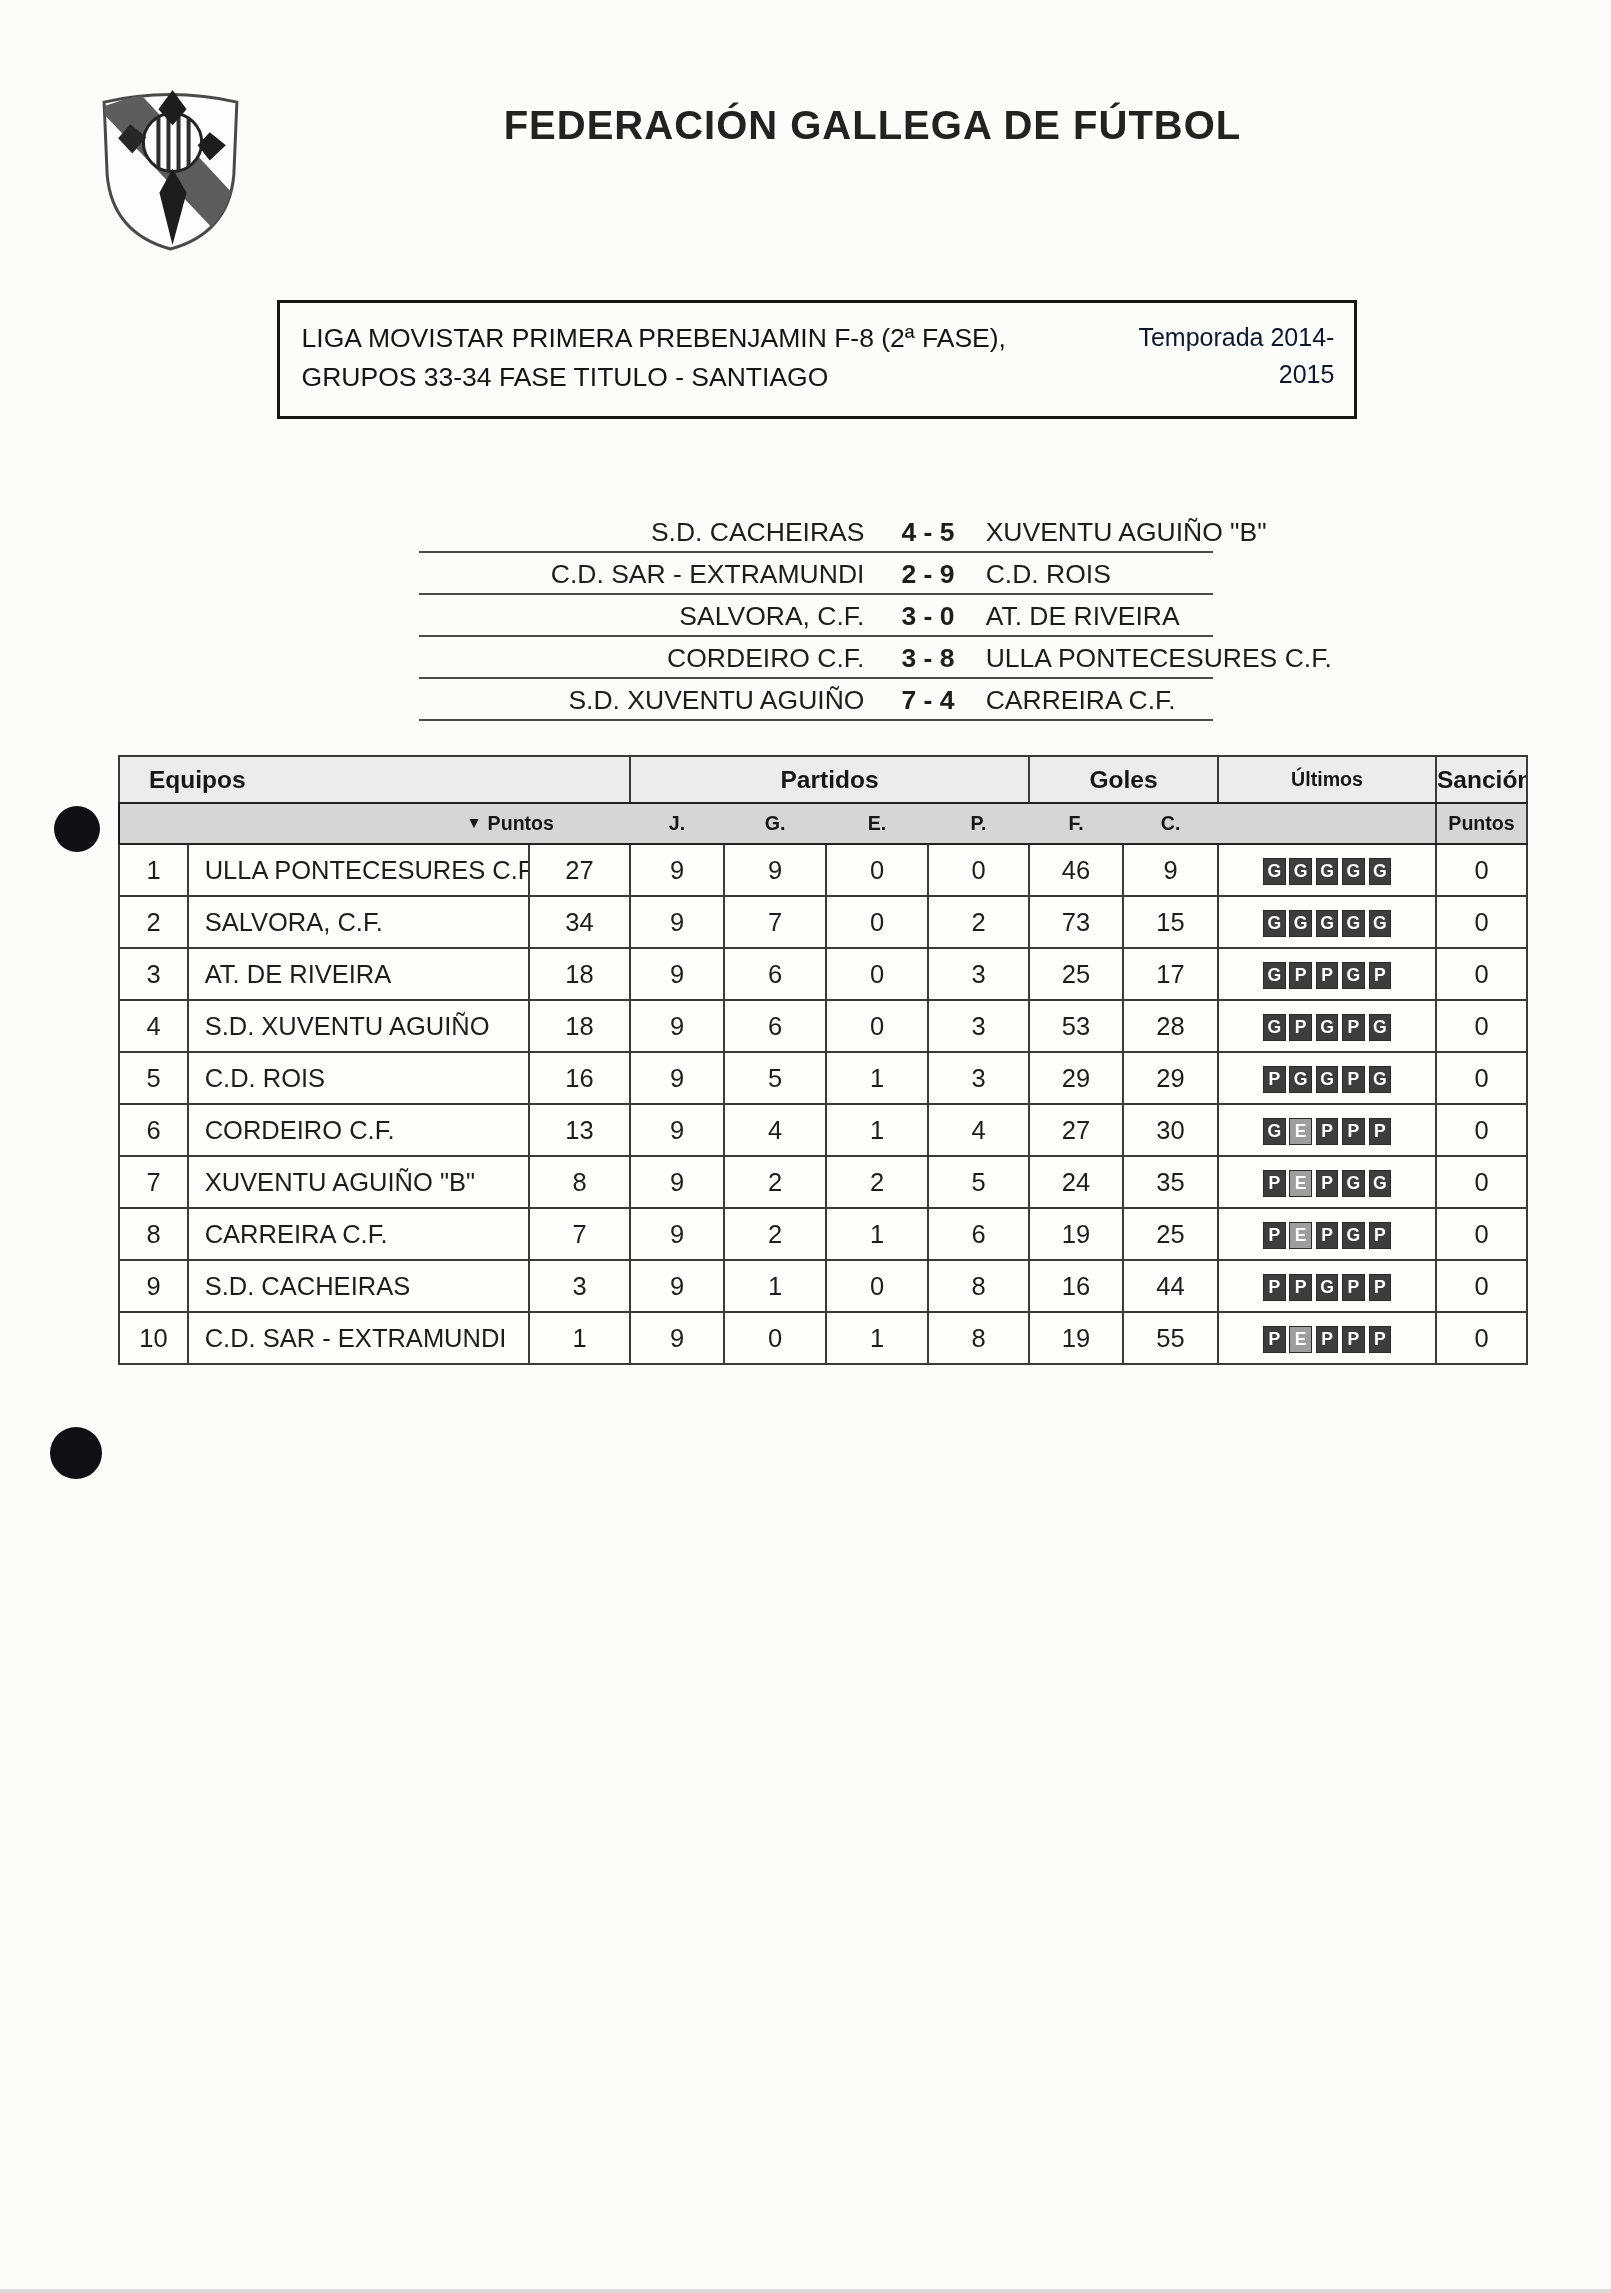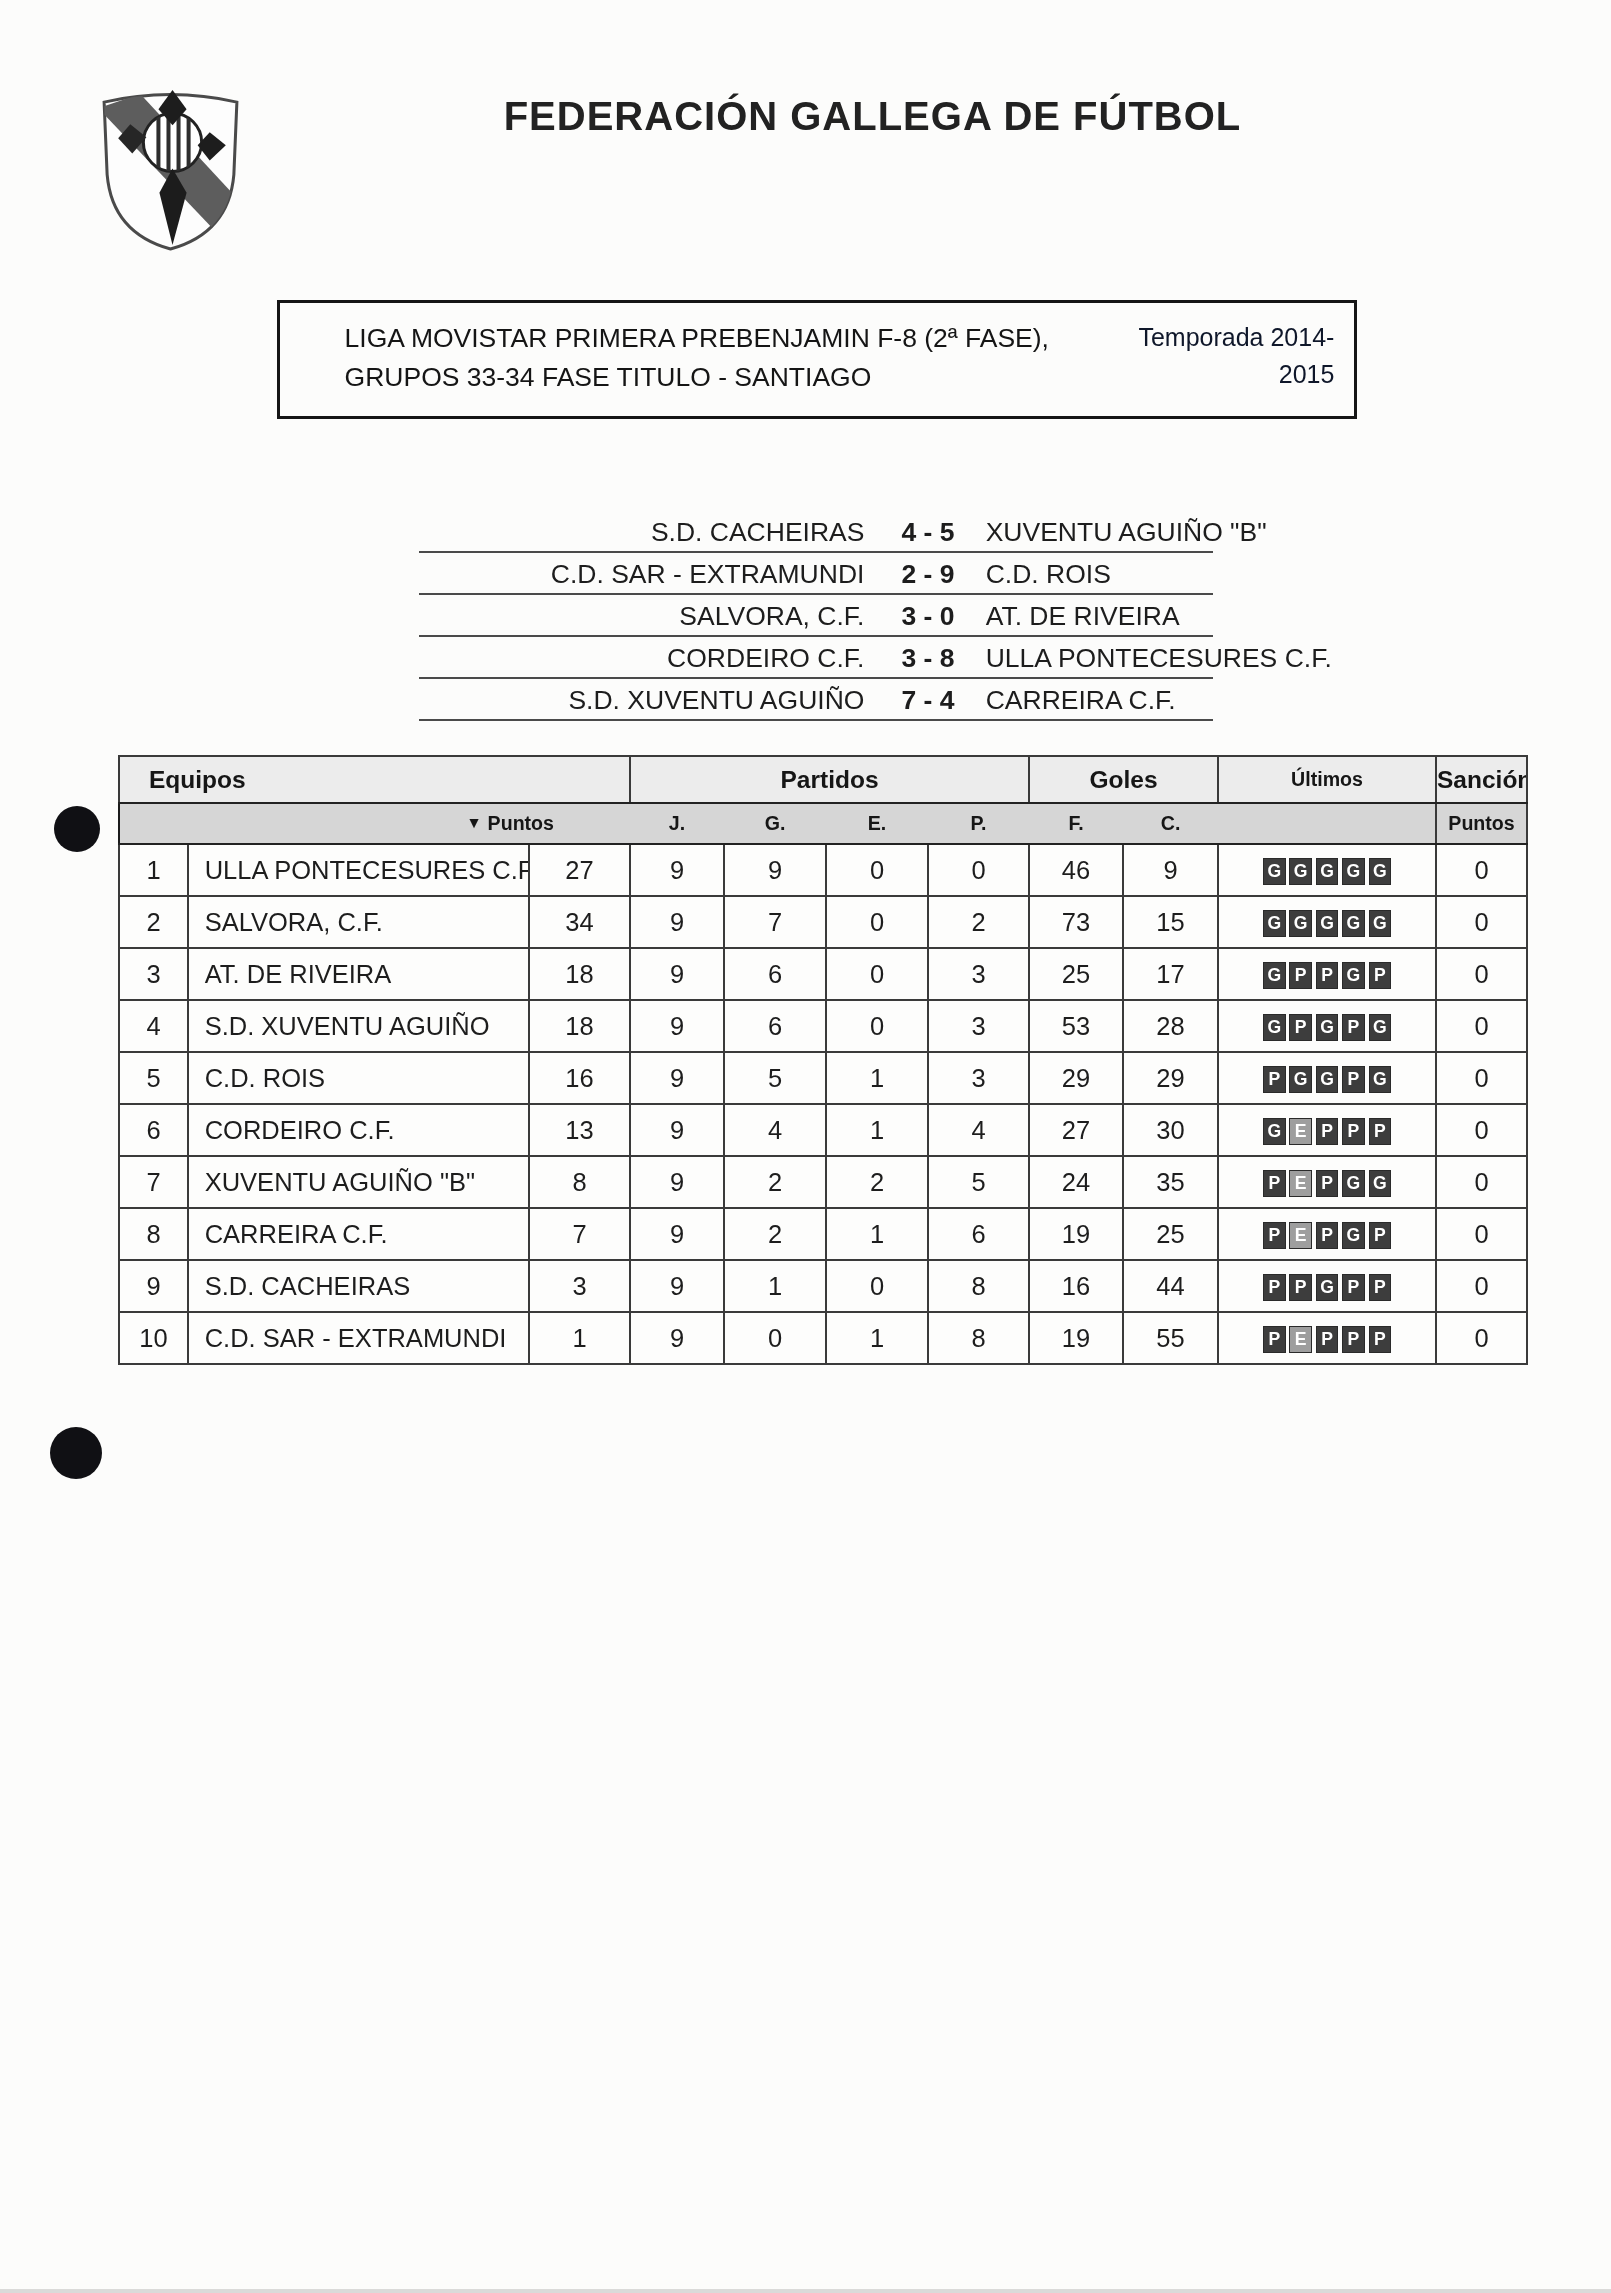--- a/index.html
+++ b/index.html
@@ -10,32 +10,32 @@
     margin:0 auto;
     background:#fcfcfb;
     font-family:"Liberation Sans","DejaVu Sans",sans-serif;
     color:#1d1d1d;
     overflow:hidden;
   }
 
   
   .logo { position:absolute; left:90px; top:82px; width:161px; height:173px; }
   .main-title {
-    position:absolute; left:294px; top:94px; width:1157px;
+    position:absolute; left:294px; top:103px; width:1157px;
     text-align:center; font-size:40px; font-weight:bold; letter-spacing:1px; color:#222;
   }
 
   
   .comp-box {
     position:absolute; left:277px; top:300px; width:1080px; min-height:118px;
     border:3.9px solid #161616; background:#fcfcfb;
     display:flex; justify-content:space-between;
     padding:15.7px 19.6px 17.6px 21.6px;
   }
-  .comp-name { width:730px; font-size:26.5px; line-height:1.5; color:#151515;margin-left:43px; }
+  .comp-name { width:730px; font-size:26.5px; line-height:1.5; color:#151515; }
   .comp-season { width:227px; font-size:25px; line-height:1.5; text-align:right; color:#0f172a; }
 
   
   .round-title {
     position:absolute; left:277px; top:461px; width:1080px;
     text-align:center; font-size:25.5px; color:#1a1a1a;
   }
   .match-list { position:absolute; left:419px; top:511px; width:794px; }
   .match-row {
     display:flex; align-items:flex-end; height:42px;

